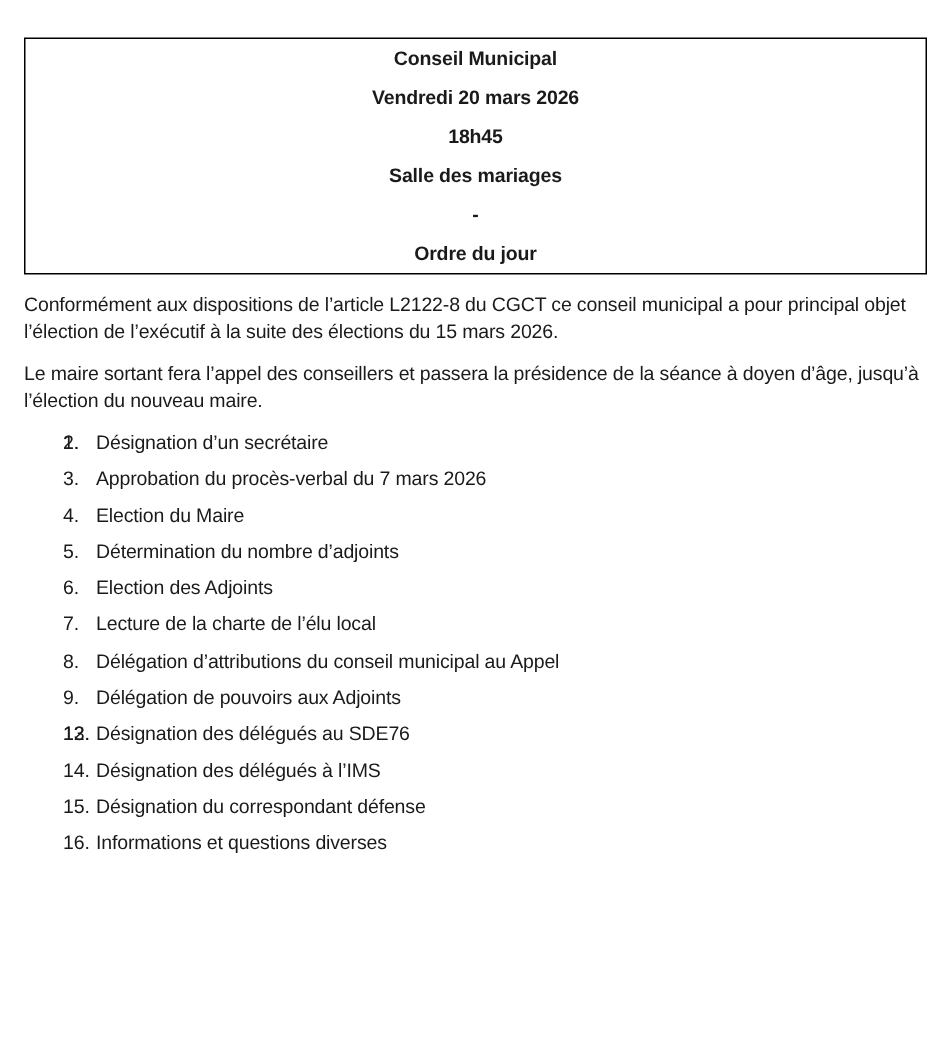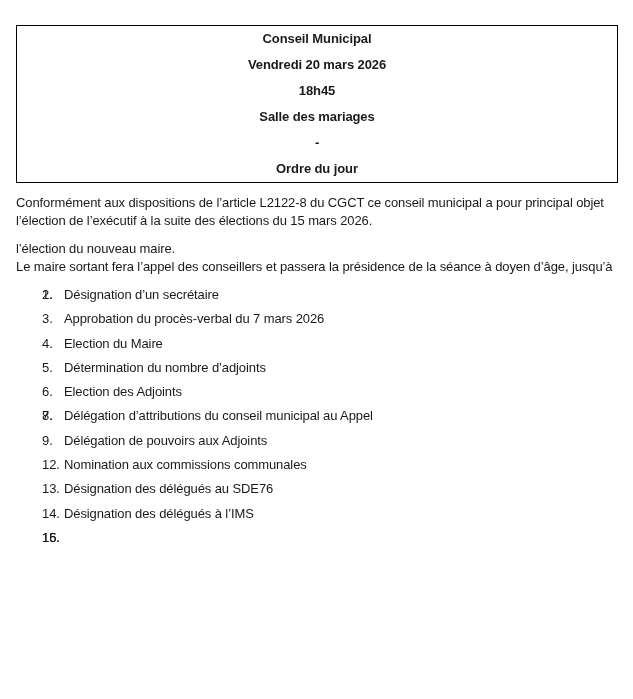--- a/index.html
+++ b/index.html
@@ -71,22 +71,22 @@
   </div>
 
   <div class="content">
 
     <div class="para">
       <div class="pline">Conformément aux dispositions de l’article L2122-8 du CGCT ce conseil municipal a pour principal objet</div>
       <div class="pline">l’élection de l’exécutif à la suite des élections du 15 mars 2026.</div>
     </div>
 
     <div class="para">
+      <div class="pline">Le maire sortant fera l’appel des conseillers et passera la présidence de la séance à doyen d’âge, jusqu’à</div>
       <div class="pline">l’élection du nouveau maire.</div>
-      <div class="pline">Le maire sortant fera l’appel des conseillers et passera la présidence de la séance à doyen d’âge, jusqu’à</div>
     </div>
 
     <ol class="agenda">
       <li>
         <span class="num">1.</span>
       </li>
       <li>
         <span class="num">2.</span>
         <span class="txt">Désignation d’un secrétaire</span>
       </li>
@@ -101,43 +101,45 @@
       <li>
         <span class="num">5.</span>
         <span class="txt">Détermination du nombre d’adjoints</span>
       </li>
       <li>
         <span class="num">6.</span>
         <span class="txt">Election des Adjoints</span>
       </li>
       <li>
         <span class="num">7.</span>
+        <span class="txt">Lecture de la charte de l’élu local</span>
       </li>
       <li>
         <span class="num">8.</span>
         <span class="txt">Délégation d’attributions du conseil municipal au Appel</span>
       </li>
       <li>
         <span class="num">9.</span>
         <span class="txt">Délégation de pouvoirs aux Adjoints</span>
       </li>
       <li>
         <span class="num">12.</span>
-        <span class="txt">Nomination aux commissions communales</span>
       </li>
       <li>
         <span class="num">13.</span>
         <span class="txt">Désignation des délégués au SDE76</span>
       </li>
       <li>
         <span class="num">14.</span>
         <span class="txt">Désignation des délégués à l’IMS</span>
       </li>
       <li>
         <span class="num">15.</span>
+        <span class="txt">Désignation du correspondant défense</span>
       </li>
       <li>
         <span class="num">16.</span>
+        <span class="txt">Informations et questions diverses</span>
       </li>
     </ol>
 
   </div>
 </div>
 
 </body></html>

